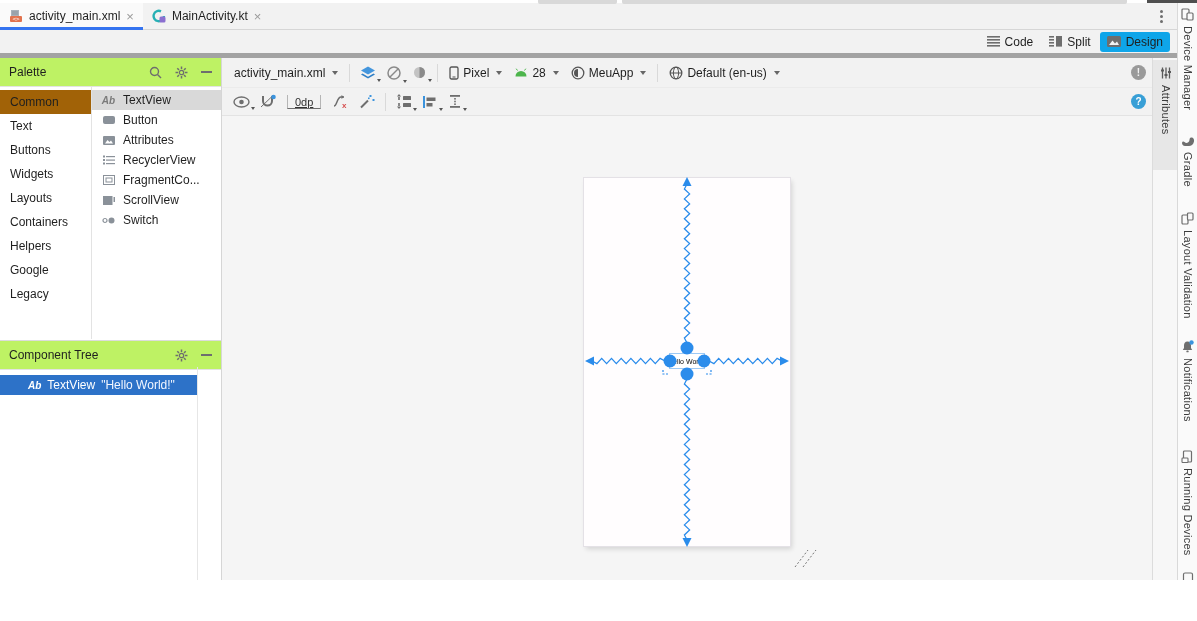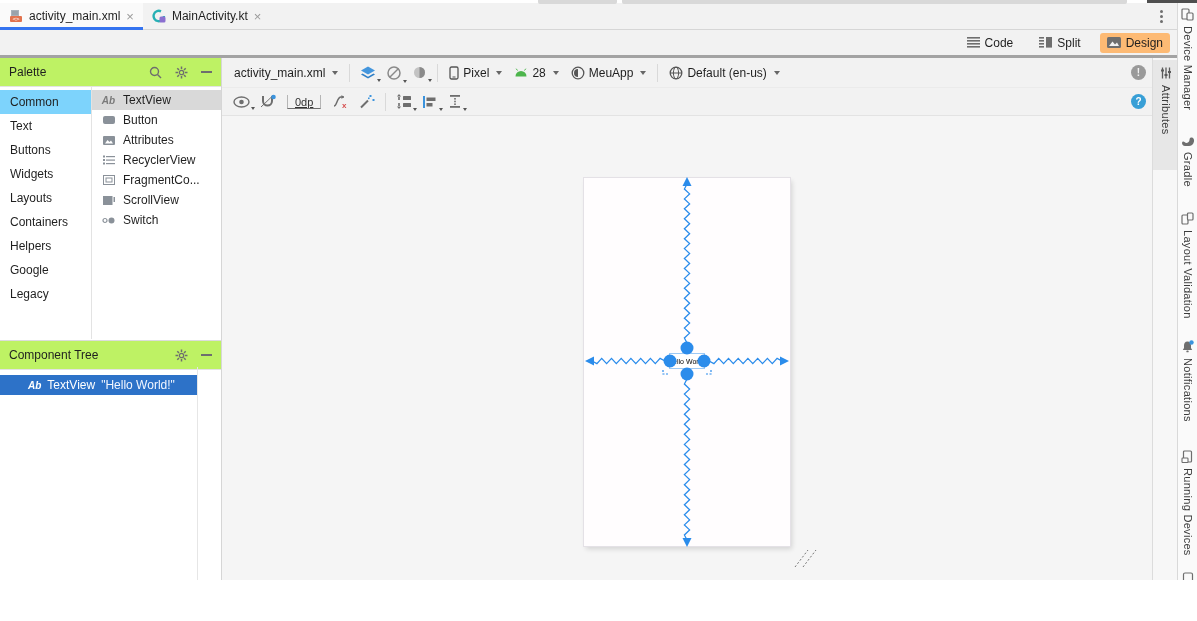--- a/index.html
+++ b/index.html
@@ -16,35 +16,35 @@
             border-bottom:1px solid #d6d6d6; display:flex; align-items:stretch; }
   .tab { display:flex; align-items:center; gap:6px; padding:0 9px; position:relative; cursor:default; }
   .tab.selected { background:#fafafa; }
   .tab.selected::after { content:""; position:absolute; left:0; right:0; bottom:-1px; height:3px; background:#3574f0; }
   .tab-close { color:#9a9a9a; font-size:13px; line-height:1; }
   .kebab { margin-left:auto; margin-right:14px; align-self:center; display:flex; flex-direction:column; gap:2px; }
   .kebab i { width:3px; height:3px; border-radius:50%; background:#6e6e6e; }
 
   
   .modebar { position:absolute; left:0; top:30px; width:1177px; height:28px; background:#f2f2f2;
-             border-bottom:3px solid #a3a3a3; display:flex; justify-content:flex-end; align-items:center;
-             gap:12px; padding-right:7px; }
+             border-bottom:5px solid #a3a3a3; display:flex; justify-content:flex-end; align-items:center;
+             gap:2px; padding-right:7px; }
   .modebtn { display:flex; align-items:center; gap:5px; padding:3px 7px; border-radius:3px; }
-  .modebtn.selected { background:#fdba74; }
+  .modebtn.selected { background:#0ea5e9; }
 
   
   .palette { position:absolute; left:0; top:58px; width:222px; height:282px; background:#fff;
              border-right:1px solid #d6d6d6; }
   .panel-header { height:29px; border-bottom:1px solid #e3e3e3; display:flex; align-items:center; padding:0 9px; background:#bef264; }
   .panel-title { font-size:12px; color:#1f1f1f; margin-right:auto; }
   .hicons { display:flex; align-items:center; gap:13px; }
   .palette-body { display:flex; height:252px; }
   .pcats { width:92px; border-right:1px solid #e3e3e3; padding-top:3px; }
   .pcat { height:24px; line-height:24px; padding-left:10px; }
-  .pcat.selected { background:#7dd3fc; }
+  .pcat.selected { background:#a16207; }
   .pitems { flex:1; padding-top:3px; }
   .pitem { height:20px; display:flex; align-items:center; gap:7px; padding-left:9px; }
   .pitem.selected { background:#d9d9d9; }
   .picon { width:15px; display:flex; justify-content:center; color:#7a7a7a; font-size:10px; flex:0 0 15px; }
 
   
   .ctree { position:absolute; left:0; top:340px; width:222px; height:268px; background:#fff;
            border-right:1px solid #d6d6d6; border-top:1px solid #dcdcdc; }
   .ctree-gutter { position:absolute; left:197px; top:26px; bottom:0; width:1px; background:#e6e6e6; }
   .crow { height:20px; display:flex; align-items:center; gap:6px; padding-left:8px; width:197px; }

